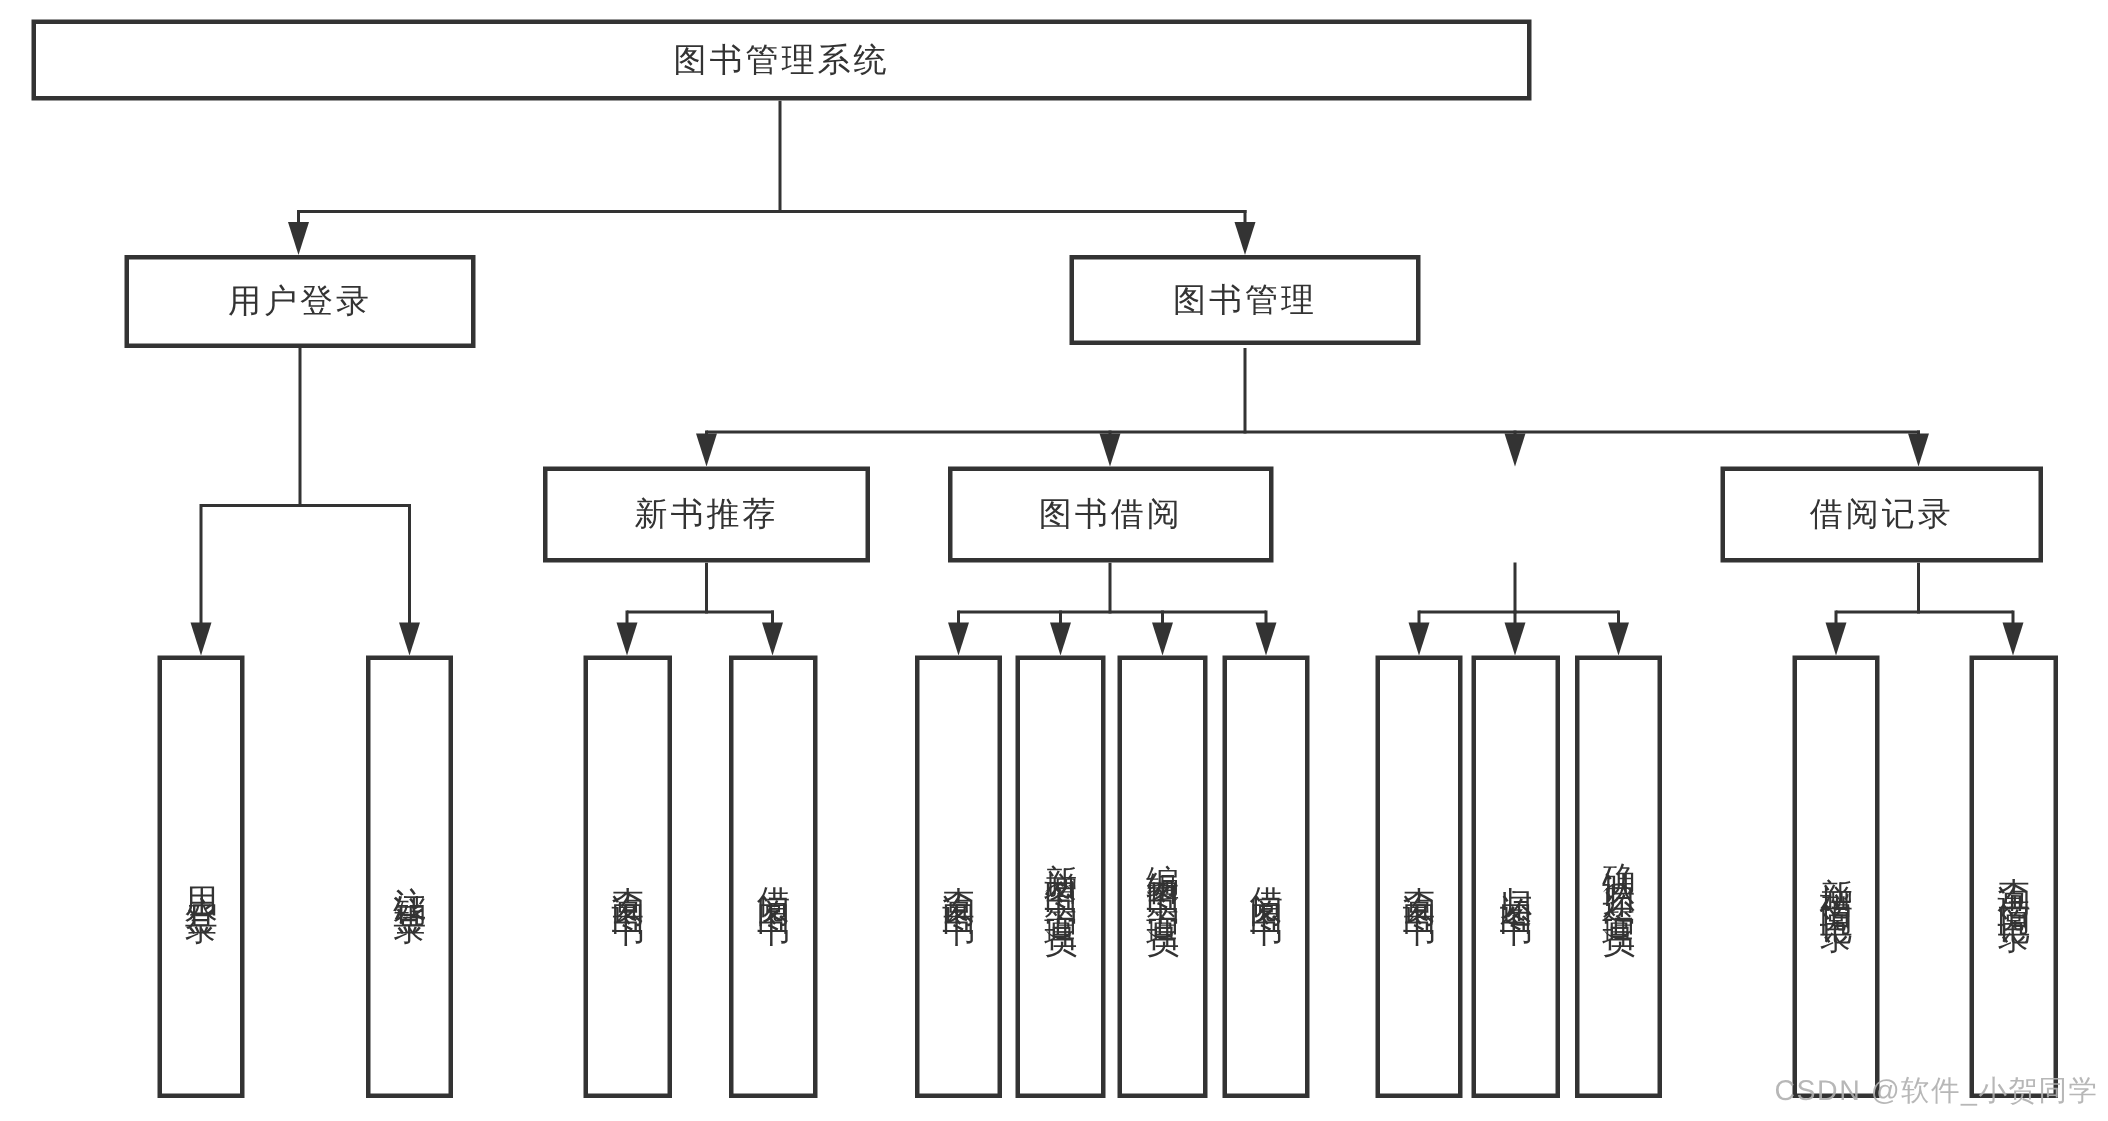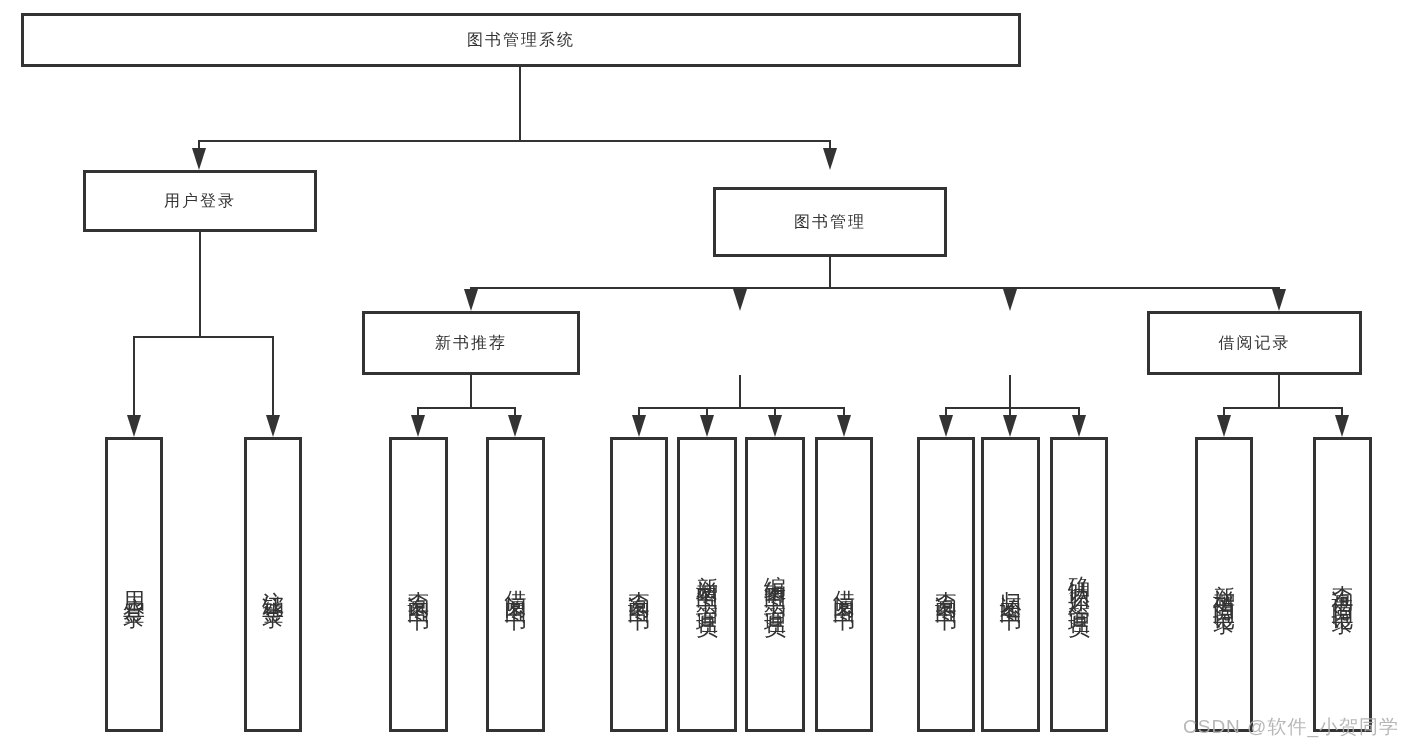--- a/index.html
+++ b/index.html
@@ -12,21 +12,21 @@
     overflow:hidden;
   }
   .box {
     position:absolute;
     background:#fff;
     border:3px solid var(--line,#333);
     box-sizing:border-box;
     display:flex; align-items:center; justify-content:center;
     z-index:2;
   }
-  .box-h { font-size:16px; letter-spacing:2px; white-space:nowrap; }
+  .box-h { font-size:22px; letter-spacing:2px; white-space:nowrap; }
   .leaf span {
     writing-mode:vertical-rl;
     text-orientation:mixed;
     font-size:22px;
     letter-spacing:6px;
     line-height:1.1;
     white-space:nowrap;
   }
   .hline { position:absolute; height:2px; background:var(--line,#333); z-index:1; }
   .vline { position:absolute; width:2px;  background:var(--line,#333); z-index:1; }
@@ -108,24 +108,25 @@
   <div class="hline" style="left:1224px; top:407px; width:118px;"></div>
   <div class="vline" style="left:1223px; top:407px; height:10px;"></div>
   <div class="vline" style="left:1341px; top:407px; height:10px;"></div>
   <div class="arrow" style="left:1217px; top:415px;"></div>
   <div class="arrow" style="left:1335px; top:415px;"></div>
 
   <div class="box box-h" style="left:21px; top:13px; width:1000px; height:54px;">图书管理系统</div>
 
   <div class="box box-h" style="left:83px; top:170px; width:234px; height:62px;">用户登录</div>
 
-  <div class="box box-h" style="left:713px; top:170px; width:234px; height:70px;margin-top:17px;">图书管理</div>
+  <div class="box box-h" style="left:713px; top:170px; width:234px; height:60px;">图书管理</div>
 
   <div class="box box-h" style="left:362px; top:311px; width:218px; height:64px;">新书推荐</div>
 
+  <div class="box box-h" style="left:632px; top:311px; width:217px; height:64px;">图书借阅</div>
 
 
   <div class="box box-h" style="left:1147px; top:311px; width:215px; height:64px;">借阅记录</div>
 
   <div class="box leaf" style="left:105px; top:437px; width:58px; height:295px;">
     <span>用户登录</span>
   </div>
   <div class="box leaf" style="left:244px; top:437px; width:58px; height:295px;">
     <span>注销登录</span>
   </div>

